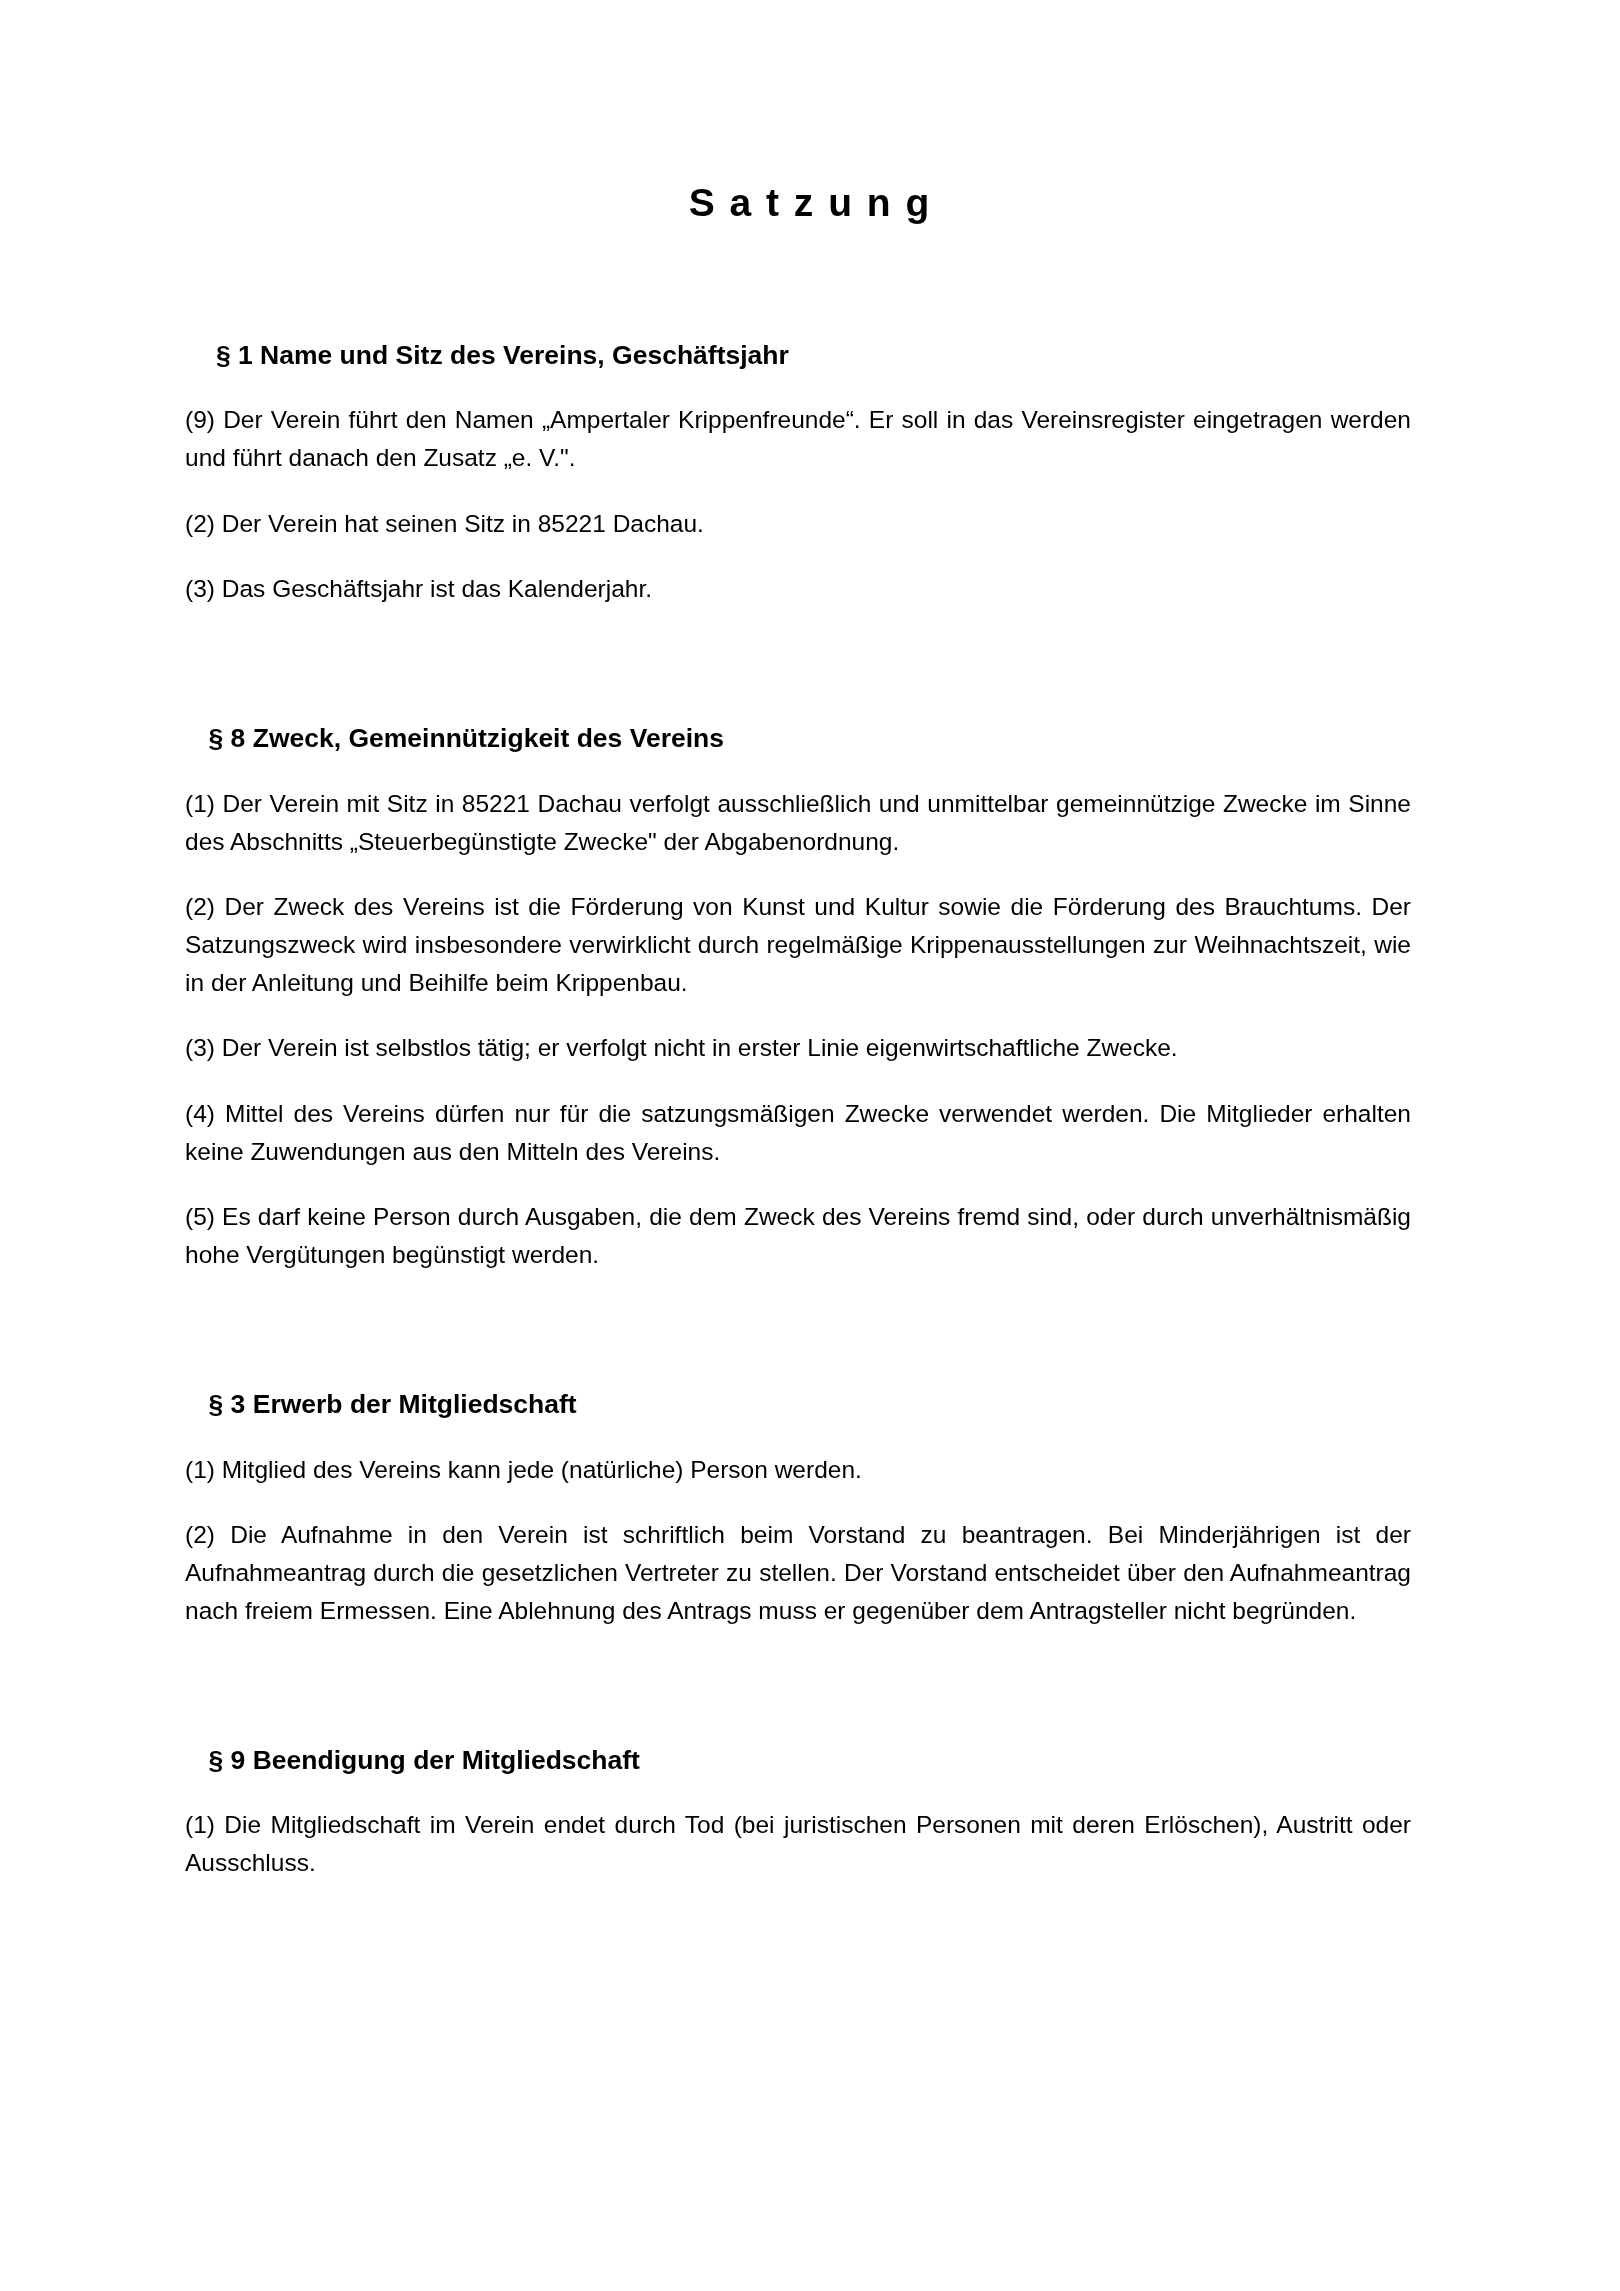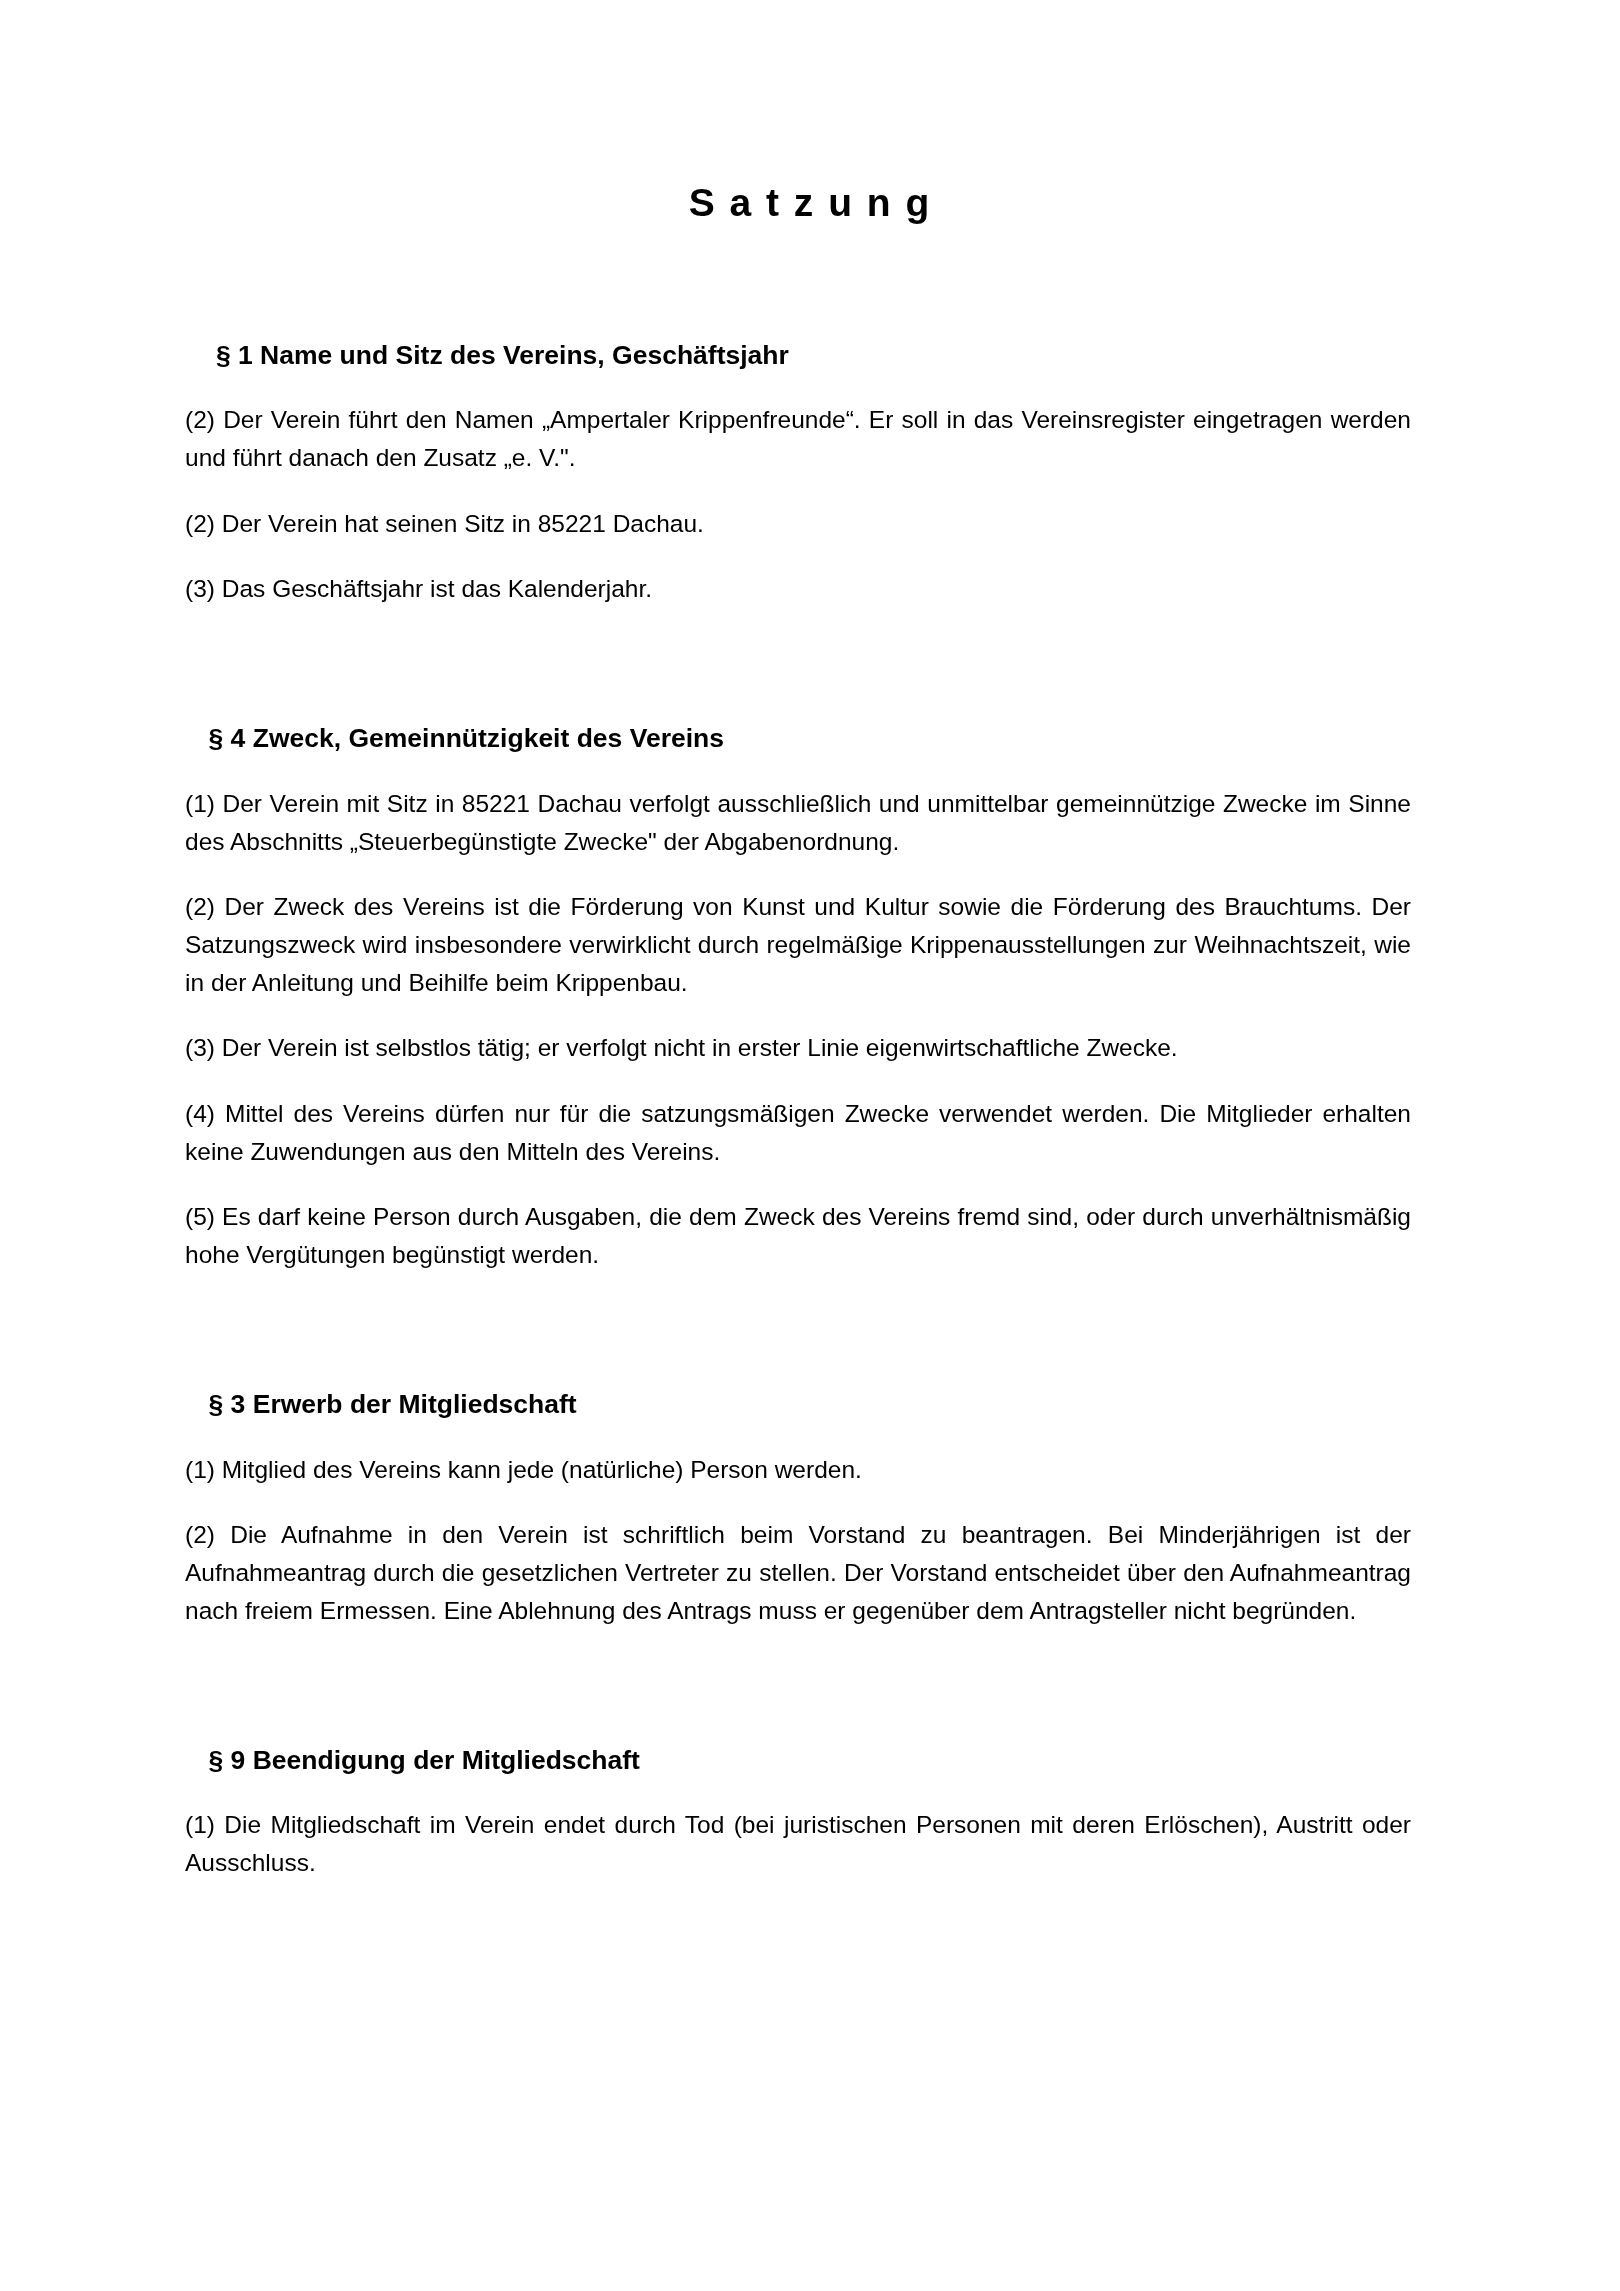--- a/index.html
+++ b/index.html
@@ -49,27 +49,27 @@
 </style>
 </head>
 <body>
 
 <div class="page">
 
   <h1 class="doc-title">S a t z u n g</h1>
 
   <section class="doc-section">
     <h2 class="section-heading"> § 1 Name und Sitz des Vereins, Geschäftsjahr</h2>
-    <p class="para">(2) Der Verein führt den Namen „Ampertaler Krippenfreunde“. Er soll in das Vereinsregister eingetragen werden und führt danach den Zusatz „e. V.".</p>
+    <p class="para">(9) Der Verein führt den Namen „Ampertaler Krippenfreunde“. Er soll in das Vereinsregister eingetragen werden und führt danach den Zusatz „e. V.".</p>
     <p class="para">(2) Der Verein hat seinen Sitz in 85221 Dachau.</p>
     <p class="para">(3) Das Geschäftsjahr ist das Kalenderjahr.</p>
   </section>
 
   <section class="doc-section">
-    <h2 class="section-heading">§ 4 Zweck, Gemeinnützigkeit des Vereins</h2>
+    <h2 class="section-heading">§ 8 Zweck, Gemeinnützigkeit des Vereins</h2>
     <p class="para">(1) Der Verein mit Sitz in 85221 Dachau verfolgt ausschließlich und unmittelbar gemeinnützige Zwecke im Sinne des Abschnitts „Steuerbegünstigte Zwecke" der Abgabenordnung.</p>
     <p class="para">(2) Der Zweck des Vereins ist die Förderung von Kunst und Kultur sowie die Förderung des Brauchtums. Der Satzungszweck wird insbesondere verwirklicht durch regelmäßige Krippenausstellungen zur Weihnachtszeit, wie in der Anleitung und Beihilfe beim Krippenbau.</p>
     <p class="para">(3) Der Verein ist selbstlos tätig; er verfolgt nicht in erster Linie eigenwirtschaftliche Zwecke.</p>
     <p class="para">(4) Mittel des Vereins dürfen nur für die satzungsmäßigen Zwecke verwendet werden. Die Mitglieder erhalten keine Zuwendungen aus den Mitteln des Vereins.</p>
     <p class="para">(5) Es darf keine Person durch Ausgaben, die dem Zweck des Vereins fremd sind, oder durch unverhältnismäßig hohe Vergütungen begünstigt werden.</p>
   </section>
 
   <section class="doc-section">
     <h2 class="section-heading">§ 3 Erwerb der Mitgliedschaft</h2>
     <p class="para">(1) Mitglied des Vereins kann jede (natürliche) Person werden.</p>

